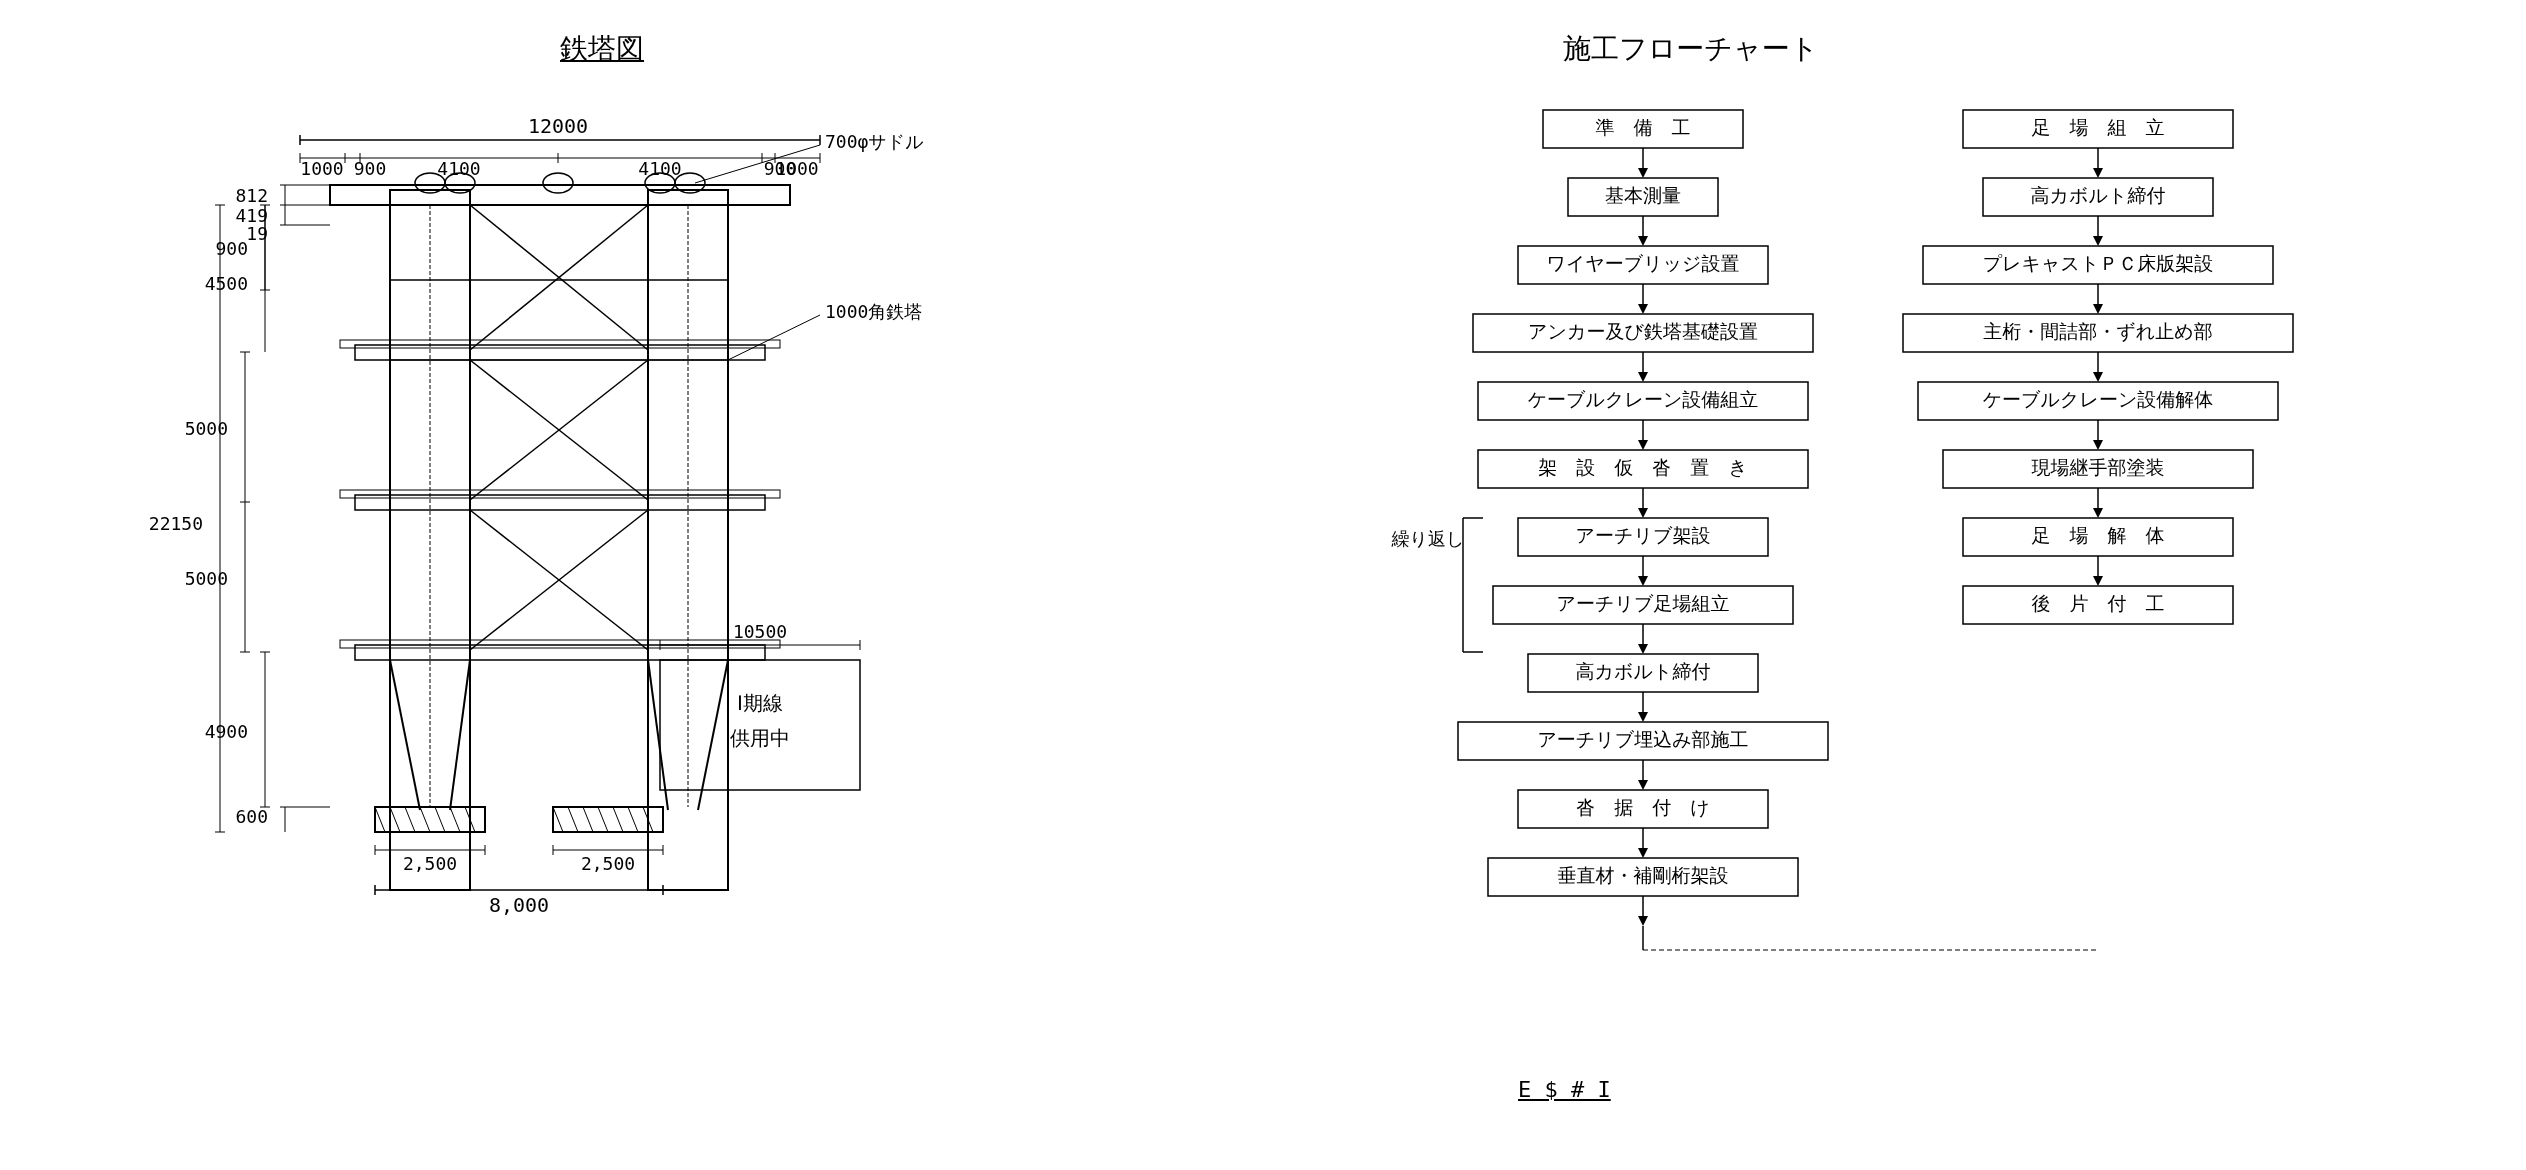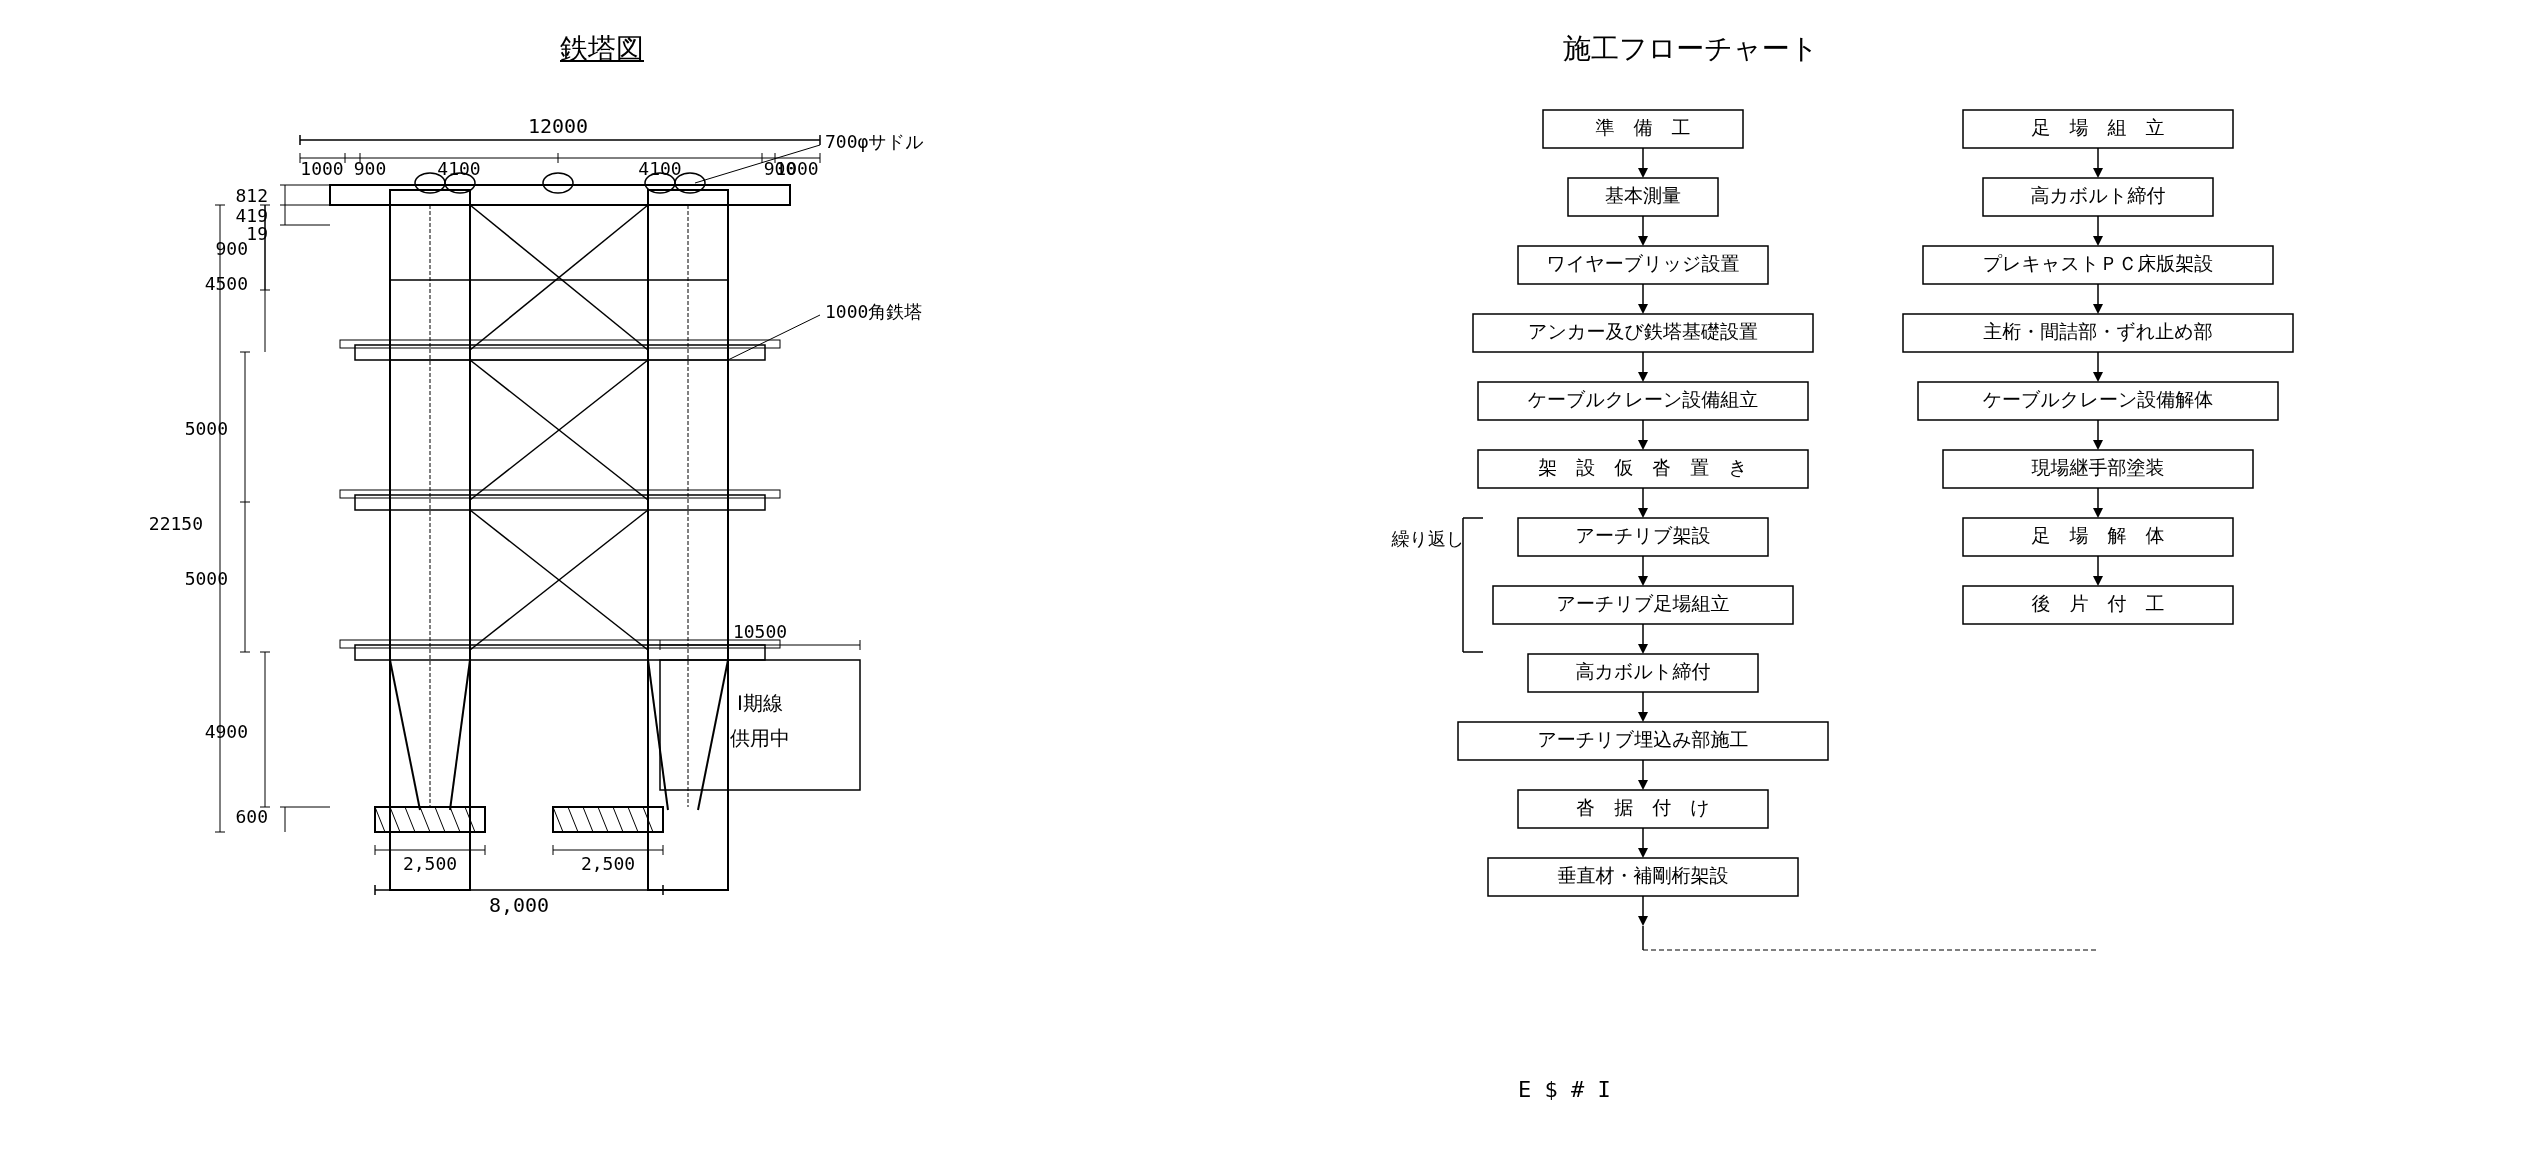--- a/index.html
+++ b/index.html
@@ -356,15 +356,15 @@
 
       <rect x="700" y="536" width="270" height="38" fill="none" stroke="#000" stroke-width="1.5"></rect>
       <text x="835" y="560" text-anchor="middle" font-size="19" fill="#000">後　片　付　工</text>
 
       <line x1="380" y1="876" x2="380" y2="900" stroke="#000" stroke-width="1.5"></line>
       <line x1="380" y1="900" x2="835" y2="900" stroke="#000" stroke-width="1" stroke-dasharray="5,3"></line>
 
     </svg>
   </div>
 
-  <div style="position:absolute; bottom:68px; left:1518px; font-size:22px; font-family: monospace;">E $ # I</div>
+  <div style="position:absolute; bottom:68px; left:1518px; font-size:22px; font-family: monospace; text-decoration: underline;">E $ # I</div>
 
 </div>
 
 </body></html>

